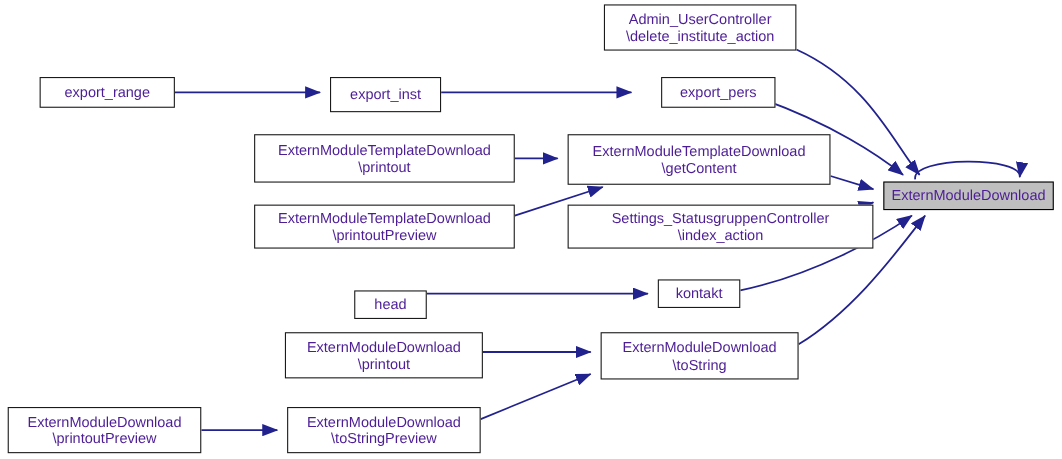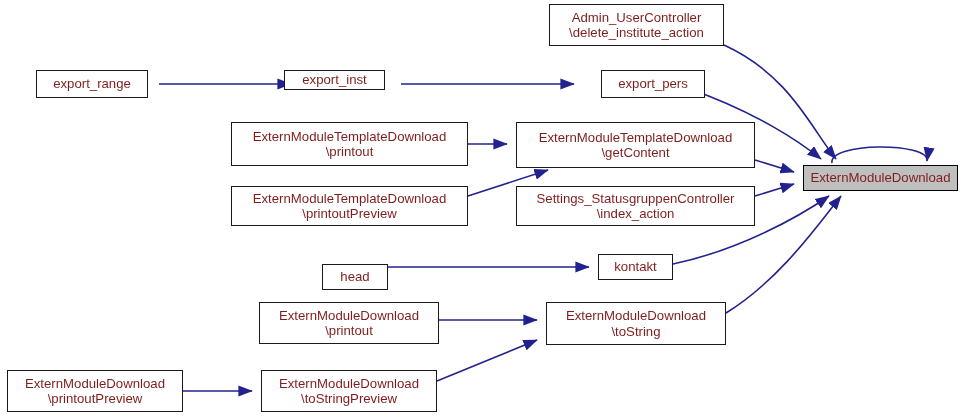--- a/index.html
+++ b/index.html
@@ -25,21 +25,21 @@
   .gnode {
     position: absolute;
     box-sizing: border-box;
     border: 1px solid #1a1a1a;
     background: #ffffff;
     display: flex;
     align-items: center;
     justify-content: center;
     text-align: center;
     line-height: 1.16;
-    color: #7f1d1d;
+    color: #4c1d95;
     font-size: 13.2px;
     white-space: pre;
     z-index: 5;
   }
   .gnode.highlight {
     background: #bfbfbf;
     border-color: #000000;
   }
   .gnode .label {
     display: block;
@@ -70,32 +70,32 @@
         <path d="M673,264 C740,250 800,216 829,196" fill="none" stroke="#22228f" stroke-width="1.6" marker-end="url(#arrowhead)"></path>
         <path d="M439,320 L537,320" fill="none" stroke="#22228f" stroke-width="1.6" marker-end="url(#arrowhead)"></path>
         <path d="M437,381 L537,340" fill="none" stroke="#22228f" stroke-width="1.6" marker-end="url(#arrowhead)"></path>
         <path d="M726,313 C780,280 820,222 841,196" fill="none" stroke="#22228f" stroke-width="1.6" marker-end="url(#arrowhead)"></path>
         <path d="M183,391 L252,391" fill="none" stroke="#22228f" stroke-width="1.6" marker-end="url(#arrowhead)"></path>
         <path d="M832,163 C828,142 930,142 927,161" fill="none" stroke="#22228f" stroke-width="1.6" marker-end="url(#arrowhead)"></path>
       </g>
   </svg>
 
   <div id="node-layer">
-      <div class="gnode" style="left: 36px; top: 70px; width: 112px; height: 28px;"><span class="label">export_range</span></div>
-      <div class="gnode" style="left: 284px; top: 70px; width: 101px; height: 20px;"><span class="label">export_inst</span></div>
+      <div class="gnode" style="left: 36px; top: 70px; width: 123px; height: 28px;"><span class="label">export_range</span></div>
+      <div class="gnode" style="left: 300px; top: 70px; width: 101px; height: 32px;"><span class="label">export_inst</span></div>
       <div class="gnode" style="left: 601px; top: 70px; width: 104px; height: 28px;"><span class="label">export_pers</span></div>
       <div class="gnode" style="left: 549px; top: 4px; width: 175px; height: 42px;"><span class="label">Admin_UserController
 \delete_institute_action</span></div>
       <div class="gnode" style="left: 231px; top: 122px; width: 237px; height: 44px;"><span class="label">ExternModuleTemplateDownload
 \printout</span></div>
       <div class="gnode" style="left: 516px; top: 122px; width: 239px; height: 46px;"><span class="label">ExternModuleTemplateDownload
 \getContent</span></div>
       <div class="gnode" style="left: 231px; top: 186px; width: 237px; height: 40px;"><span class="label">ExternModuleTemplateDownload
 \printoutPreview</span></div>
-      <div class="gnode" style="left: 516px; top: 186px; width: 239px; height: 40px;"><span class="label">Settings_StatusgruppenController
+      <div class="gnode" style="left: 516px; top: 186px; width: 278px; height: 40px;"><span class="label">Settings_StatusgruppenController
 \index_action</span></div>
       <div class="gnode" style="left: 322px; top: 254px; width: 66px; height: 26px; margin-top: 10px;"><span class="label">head</span></div>
       <div class="gnode" style="left: 598px; top: 254px; width: 75px; height: 26px;"><span class="label">kontakt</span></div>
       <div class="gnode" style="left: 259px; top: 302px; width: 180px; height: 42px;"><span class="label">ExternModuleDownload
 \printout</span></div>
       <div class="gnode" style="left: 546px; top: 302px; width: 180px; height: 43px;"><span class="label">ExternModuleDownload
 \toString</span></div>
       <div class="gnode" style="left: 7px; top: 370px; width: 176px; height: 42px;"><span class="label">ExternModuleDownload
 \printoutPreview</span></div>
       <div class="gnode" style="left: 261px; top: 370px; width: 176px; height: 42px;"><span class="label">ExternModuleDownload

